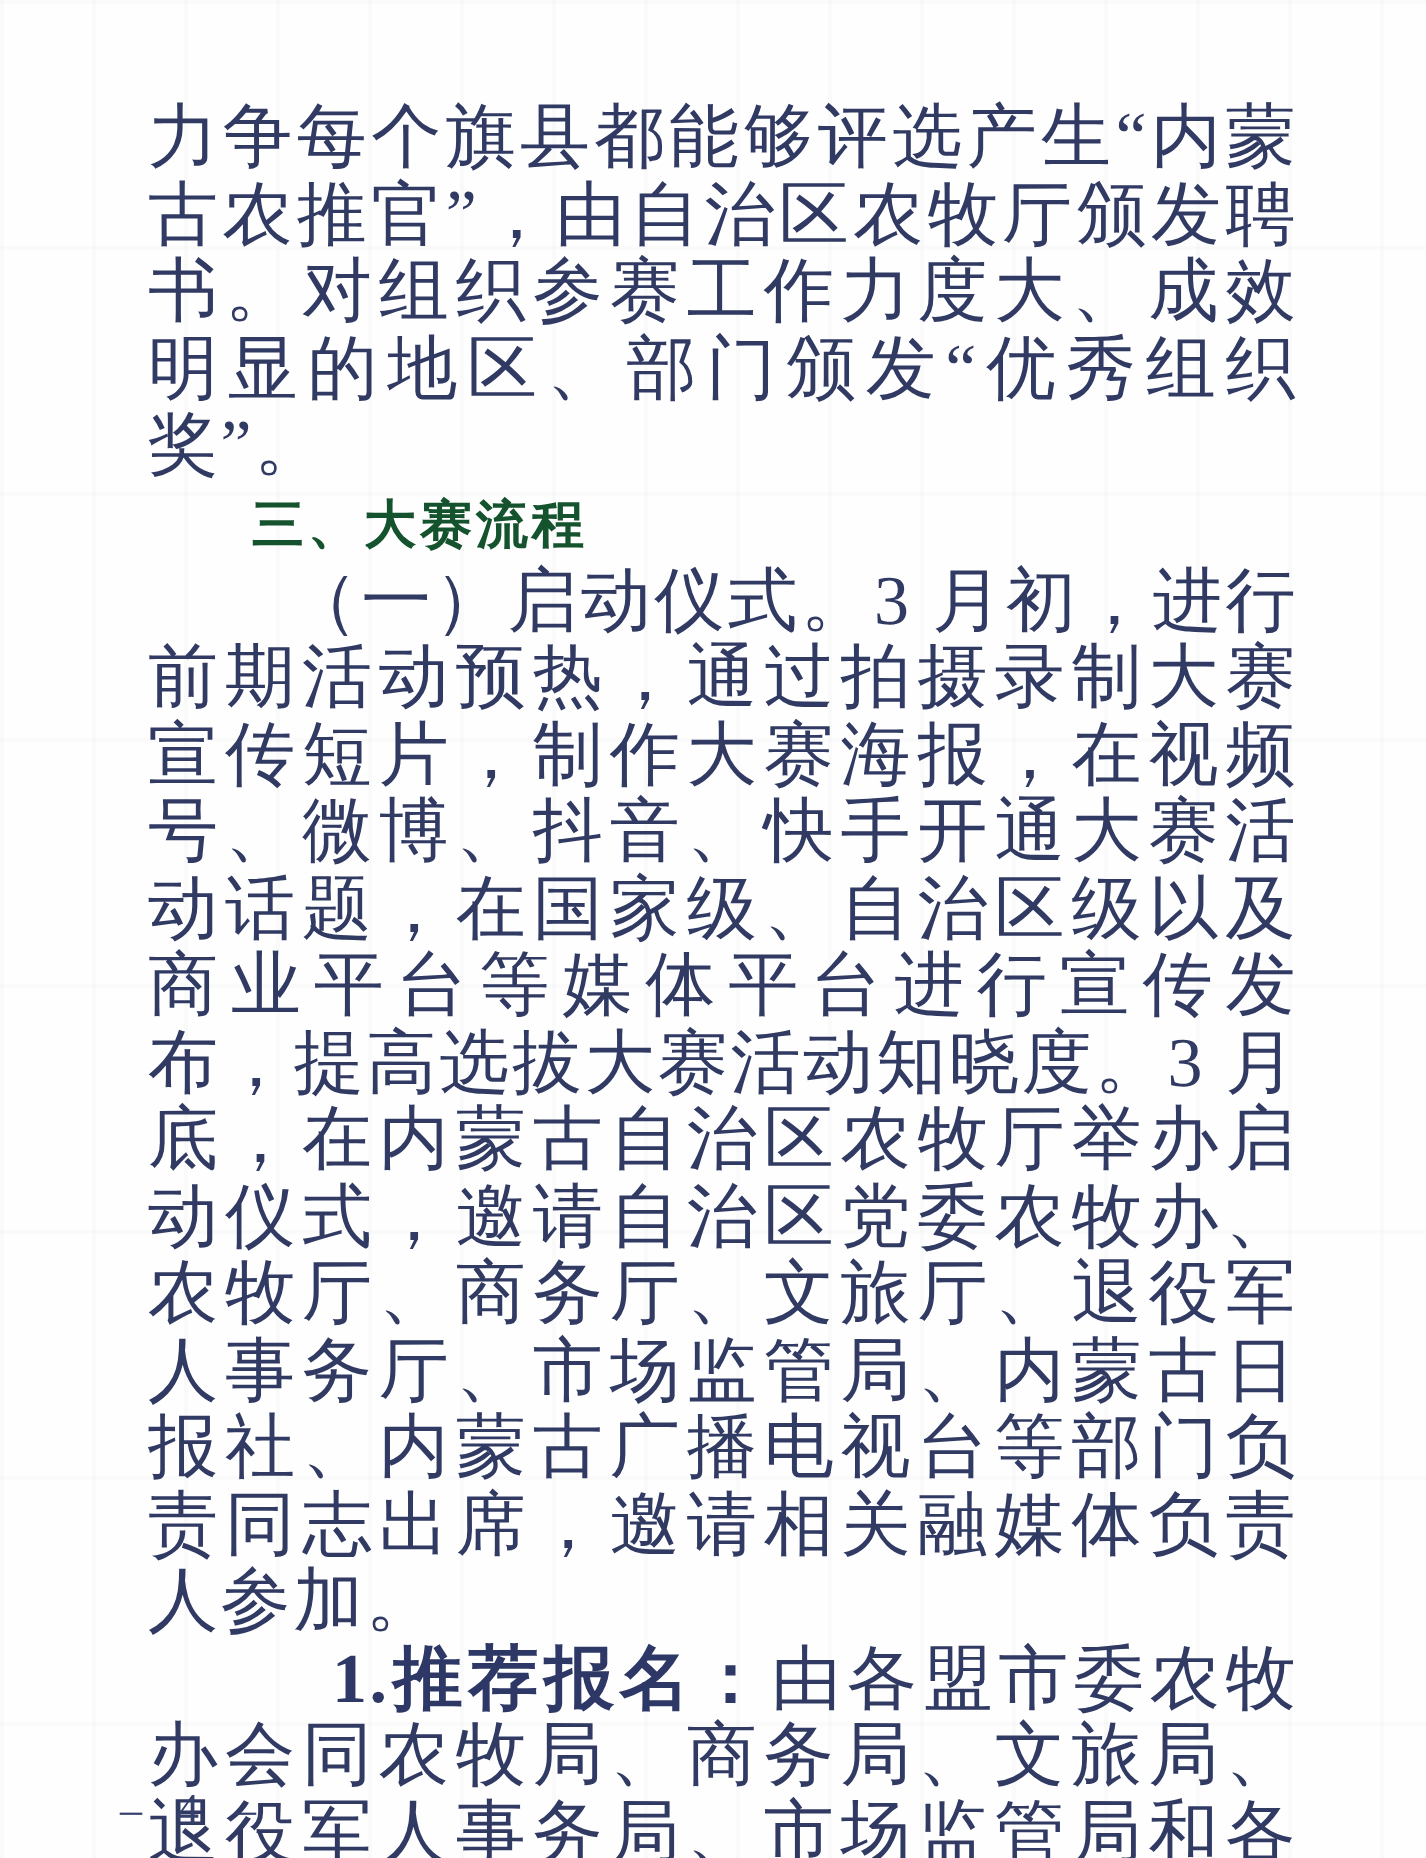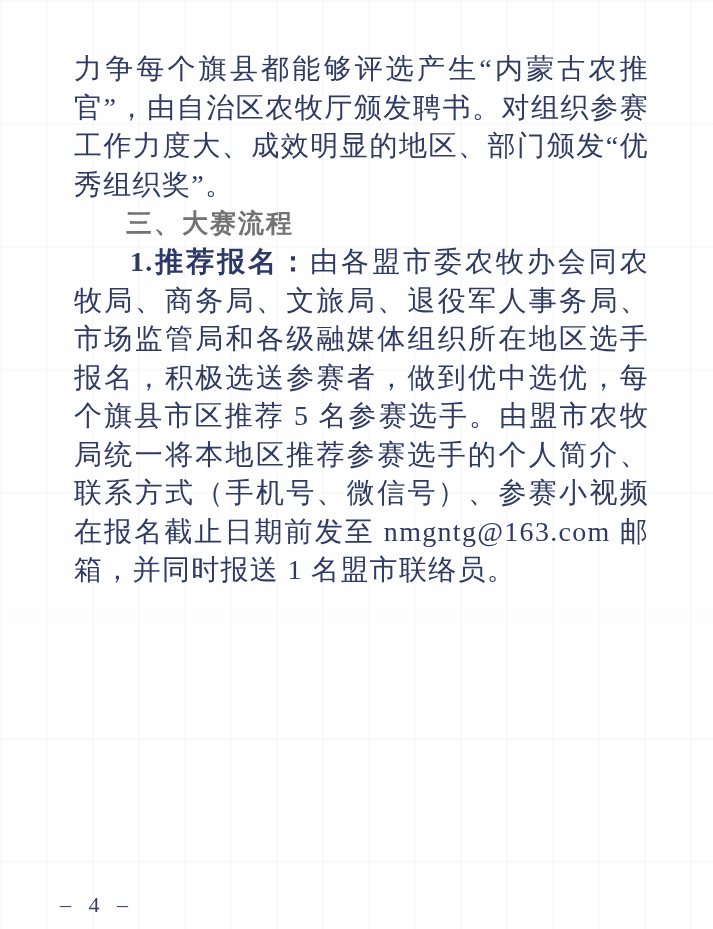--- a/index.html
+++ b/index.html
@@ -29,42 +29,43 @@
   }
   .page-content {
     position: absolute;
     left: 74px;
     right: 64px;
     top: 50px;
     color: #303a63;
   }
   .doc-para {
     margin: 0;
-    font-size: 28px;
+    font-size: 35px;
     line-height: 38.5px;
     letter-spacing: 1.3px;
     text-align: justify;
     text-justify: inter-character;
   }
   .doc-para.indent {
     text-indent: 2em;
   }
   .section-heading {
     margin: 0;
     font-family: "Liberation Sans", "DejaVu Sans", sans-serif;
     font-weight: 700;
     font-size: 26px;
     line-height: 39px;
     letter-spacing: 2px;
-    color: #737373;
+    color: #14532d;
     text-indent: 2em;
   }
   .lead {
     font-weight: 700;
     color: #2e3866;
+    margin-left: 22px;
   }
   .page-number {
     position: absolute;
     left: 60px;
     top: 892px;
     font-size: 22px;
     letter-spacing: 6px;
     color: #35406c;
   }
 </style>
@@ -72,19 +73,20 @@
 <body>
 
 <div class="scan-texture"></div>
 
 <div class="page-content">
 
   <p class="doc-para">力争每个旗县都能够评选产生“内蒙古农推官”，由自治区农牧厅颁发聘书。对组织参赛工作力度大、成效明显的地区、部门颁发“优秀组织奖”。</p>
 
   <h3 class="section-heading">三、大赛流程</h3>
 
+  <p class="doc-para indent">（一）启动仪式。3 月初，进行前期活动预热，通过拍摄录制大赛宣传短片，制作大赛海报，在视频号、微博、抖音、快手开通大赛活动话题，在国家级、自治区级以及商业平台等媒体平台进行宣传发布，提高选拔大赛活动知晓度。3 月底，在内蒙古自治区农牧厅举办启动仪式，邀请自治区党委农牧办、农牧厅、商务厅、文旅厅、退役军人事务厅、市场监管局、内蒙古日报社、内蒙古广播电视台等部门负责同志出席，邀请相关融媒体负责人参加。</p>
 
 
   <p class="doc-para indent"><span class="lead">1.推荐报名：</span><span>由各盟市委农牧办会同农牧局、商务局、文旅局、退役军人事务局、市场监管局和各级融媒体组织所在地区选手报名，积极选送参赛者，做到优中选优，每个旗县市区推荐 5 名参赛选手。由盟市农牧局统一将本地区推荐参赛选手的个人简介、联系方式（手机号、微信号）、参赛小视频在报名截止日期前发至 nmgntg@163.com 邮箱，并同时报送 1 名盟市联络员。</span></p>
 
 </div>
 
 <div class="page-number">– 4 –</div>
 
 </body></html>

